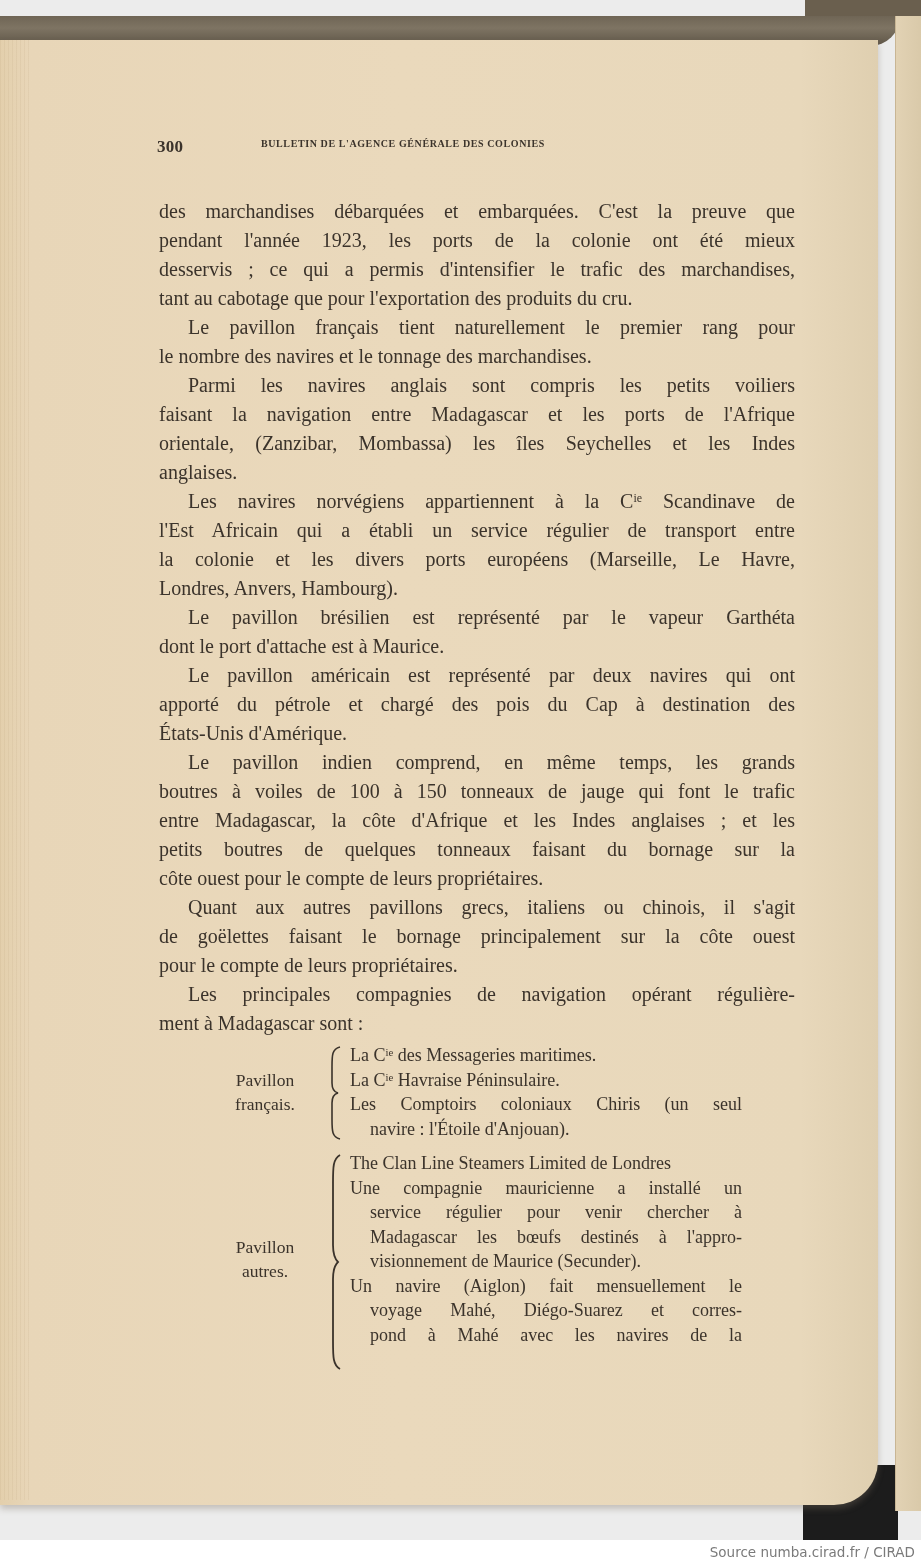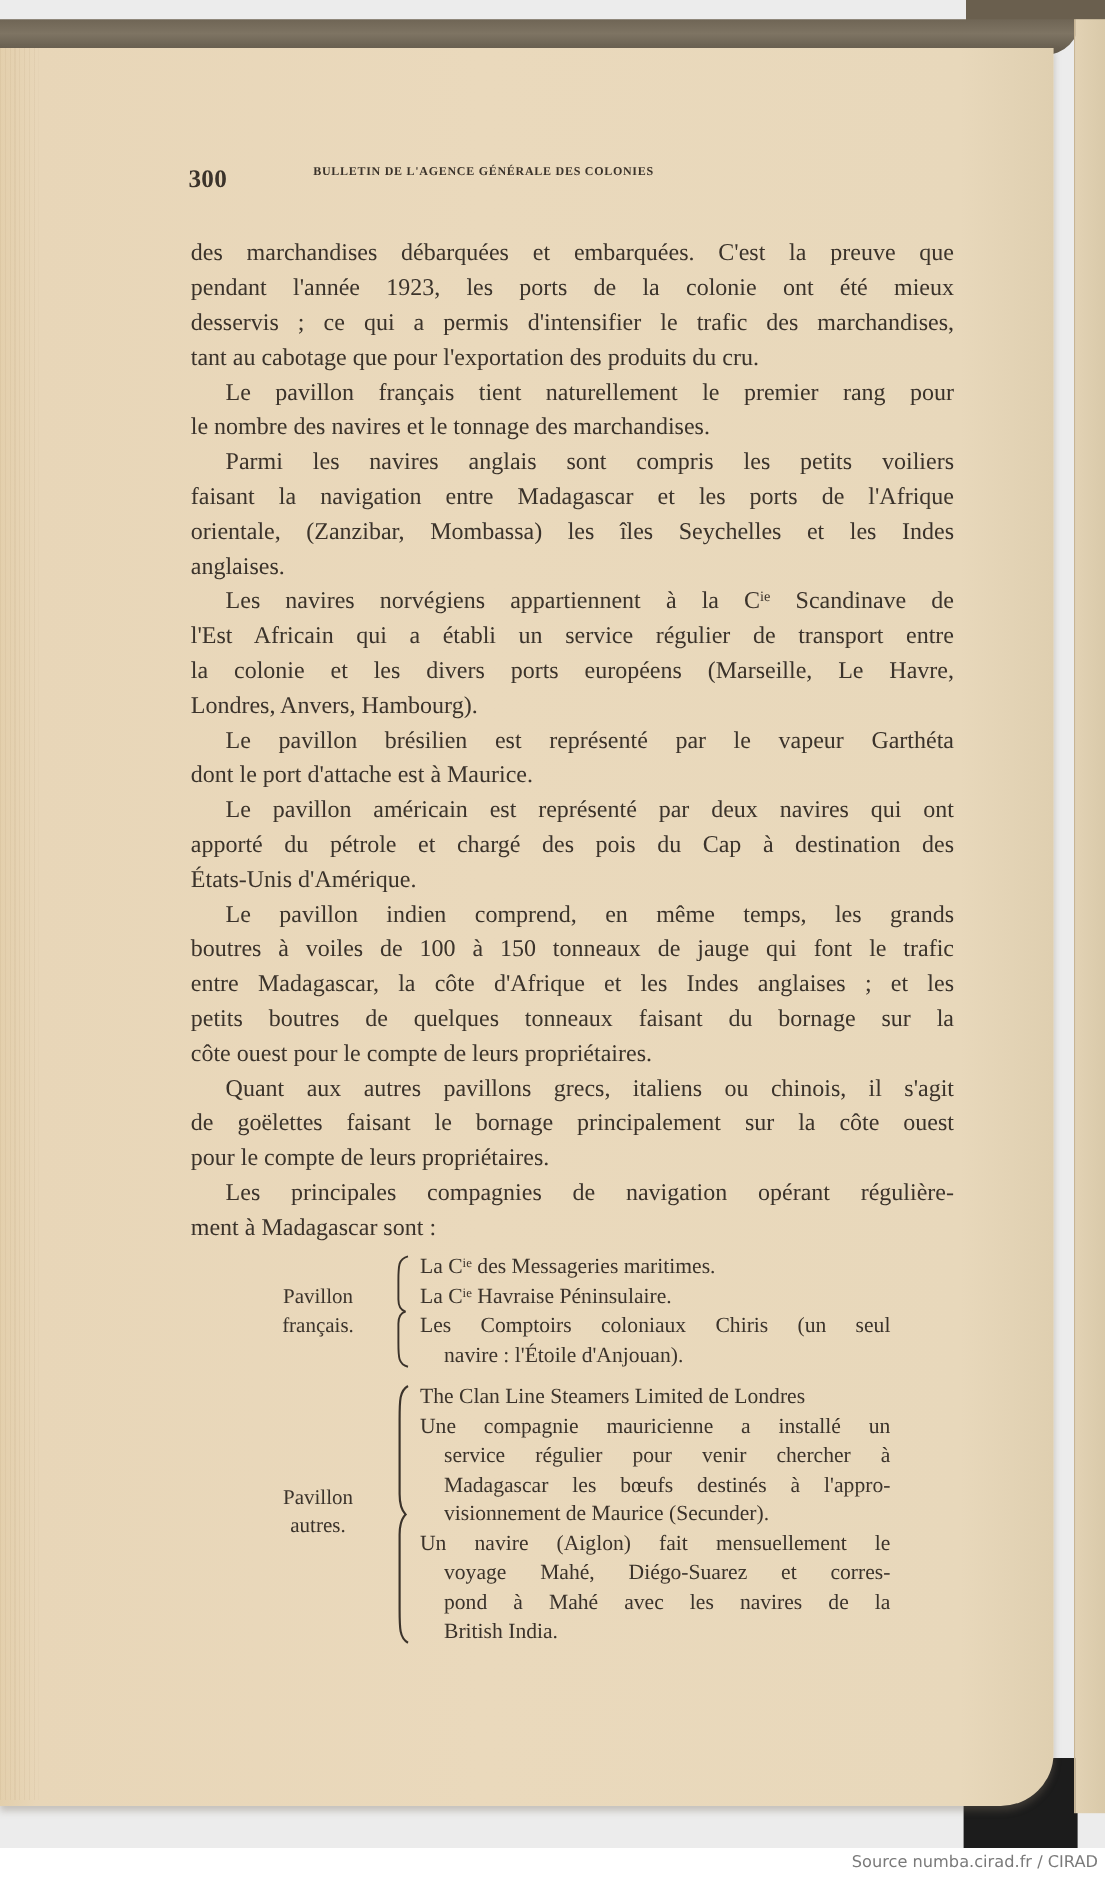--- a/index.html
+++ b/index.html
@@ -39,21 +39,21 @@
     .page-left-stack {
       position: absolute; left: 0; top: 40px; width: 32px; height: 1460px;
       background: repeating-linear-gradient(90deg, rgba(150,120,80,0.08) 0px, rgba(150,120,80,0.08) 1px, transparent 1px, transparent 4px);
     }
     .ink { color: #3b332b; }
     .running-head {
       position: absolute; top: 137px; left: 157px; width: 640px; height: 24px;
       font-size: 16px; letter-spacing: 0.3px;
     }
     .page-number {
-      position: absolute; left: 0; top: 0; font-weight: bold; font-size: 21px;
+      position: absolute; left: 0; top: 0; font-weight: bold; font-size: 17px;
     }
     .running-title {
       position: absolute; left: 104px; top: 1px; font-weight: bold; font-size: 10px; letter-spacing: 0.6px;
     }
     .body-text {
       position: absolute; left: 159px; top: 197px; width: 636px;
       font-size: 20px; line-height: 29px; text-align: justify;
     }
     .line { display: block; white-space: nowrap; text-align-last: justify; text-align: justify; }
     .line.last { text-align-last: left; }
@@ -184,18 +184,17 @@
     <div class="list-item">
       <span class="line">Une compagnie mauricienne a installé un</span>
       <span class="line cont">service régulier pour venir chercher à</span>
       <span class="line cont">Madagascar les bœufs destinés à l'appro-</span>
       <span class="line last cont">visionnement de Maurice (Secunder).</span>
     </div>
     <div class="list-item">
       <span class="line">Un navire (Aiglon) fait mensuellement le</span>
       <span class="line cont">voyage Mahé, Diégo-Suarez et corres-</span>
       <span class="line cont">pond à Mahé avec les navires de la</span>
-      <span class="line last cont">British India.</span>
     </div>
   </div>
 </div>
 
 <div class="source-credit">Source numba.cirad.fr / CIRAD</div>
 
 </body></html>

